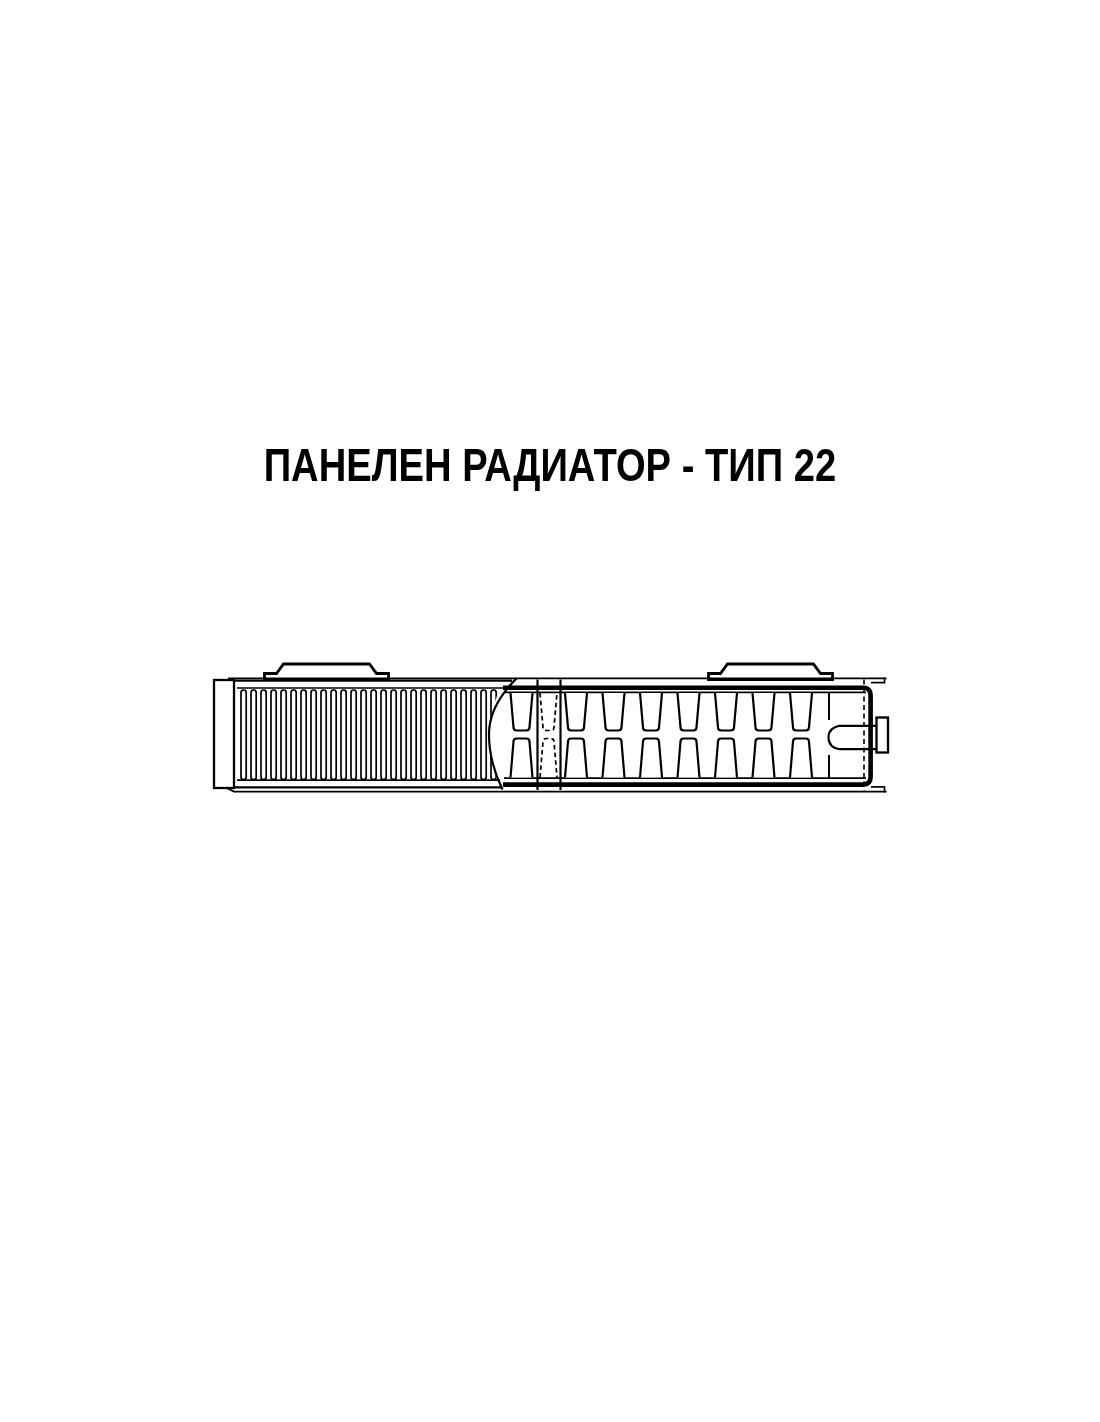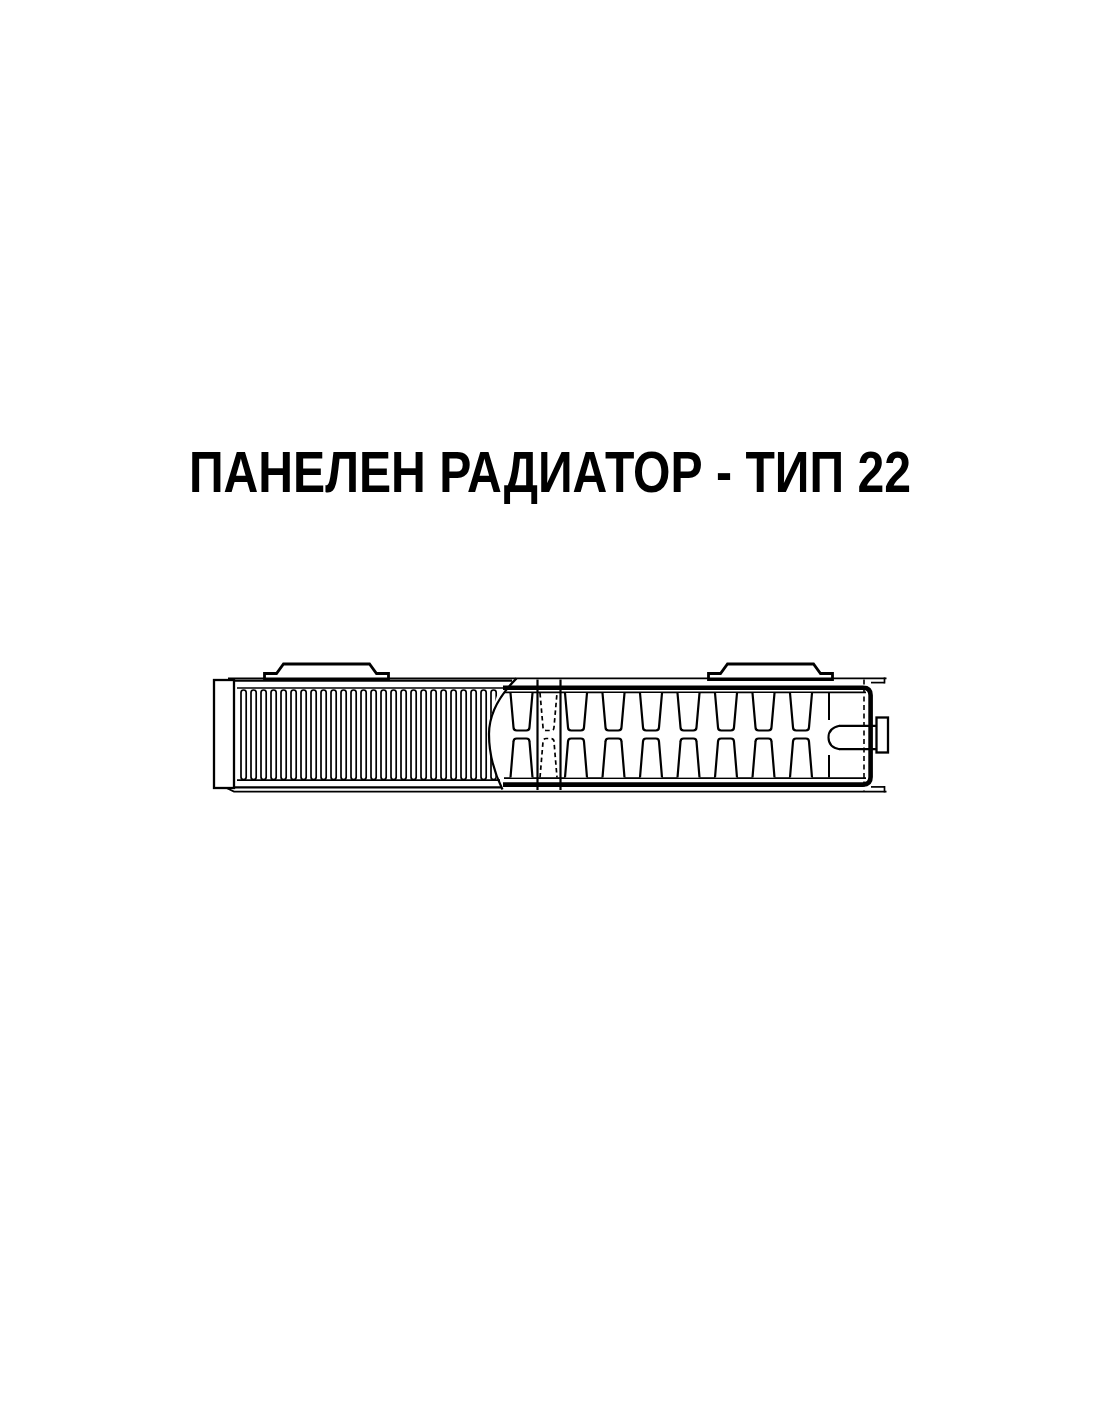--- a/index.html
+++ b/index.html
@@ -8,21 +8,21 @@
     background:#ffffff;
     font-family:"Liberation Sans", sans-serif;
     position:relative;
     overflow:hidden;
   }
   .page-title{
     position:absolute;
     top:438px;left:0;right:0;
     text-align:center;
     font-weight:bold;
-    font-size:58px;
+    font-size:46px;
     color:#000;
     white-space:nowrap;
   }
   .page-title span{
     display:inline-block;
     transform:scaleX(0.83);
     transform-origin:center;
     letter-spacing:0px;
   }
   #diagram-svg{

